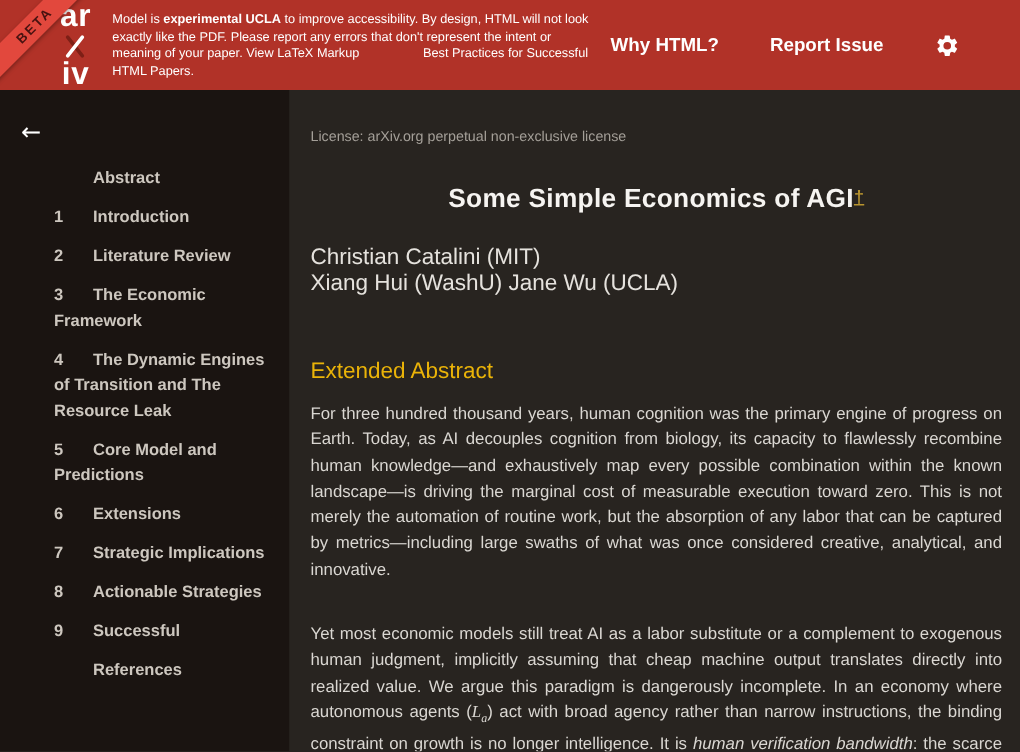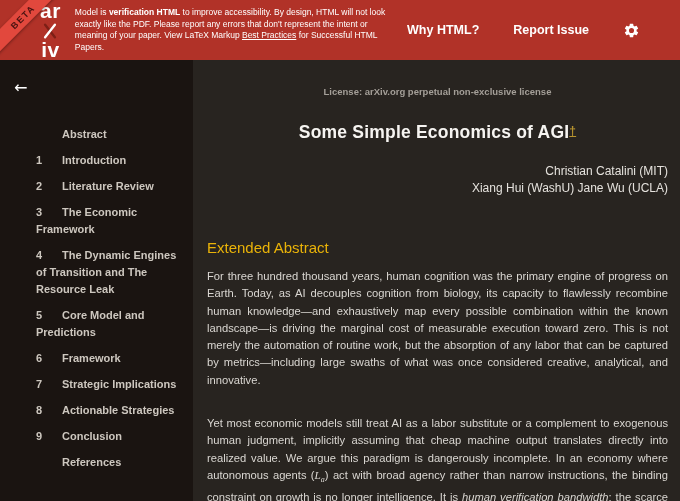--- a/index.html
+++ b/index.html
@@ -8,39 +8,39 @@
 
   
   .topbar{position:relative;height:60px;background:#b13228;display:flex;align-items:center;overflow:hidden;}
   .beta-ribbon{position:absolute;top:9px;left:-28px;width:102px;transform:rotate(-45deg);
     background:#e2483d;color:#471210;font-size:9px;font-weight:700;letter-spacing:1.5px;
     text-align:center;padding:3px 0;box-shadow:0 1px 3px rgba(0,0,0,.35);}
   .logo{margin-left:40px;display:flex;align-items:center;color:#fff;font-size:21px;font-weight:700;letter-spacing:.5px;line-height:1;flex-direction:column;}
   .logo .chi{width:14px;height:16px;margin:2px 1px 0;}
   .notice{margin-left:14px;width:326px;font-size:8.5px;line-height:11.5px;color:#ffffff;}
   .notice strong{font-weight:700;}
-  .notice a{color:#fff;text-decoration:underline;cursor:pointer;}
+  .notice a{color:#fff;cursor:pointer;margin-left:40px;}
   .top-nav{margin-left:auto;display:flex;align-items:center;gap:34px;margin-right:40px;}
   .top-nav a{color:#fff;font-size:12.5px;font-weight:700;text-decoration:none;cursor:pointer;white-space:nowrap;}
   .gear-btn{background:none;border:none;padding:0;display:flex;cursor:pointer;}
   .gear-btn svg{width:17px;height:17px;fill:#ffffff;}
 
   
   .content{display:flex;height:441px;}
   .sidebar{width:193px;flex-shrink:0;background:#1a1411;box-sizing:border-box;}
   .back-btn{background:none;border:none;color:#fff;font-size:16px;line-height:1;margin:18px 0 0 12px;padding:2px;cursor:pointer;font-family:"DejaVu Sans",sans-serif;}
-  .toc{margin-top:28px;padding:0 12px 0 36px;}
+  .toc{margin-top:13px;padding:0 12px 0 36px;}
   .toc a{display:block;color:#cdc7bf;font-size:11px;font-weight:700;line-height:17px;margin-bottom:9px;text-decoration:none;cursor:pointer;}
   .toc .num{display:inline-block;width:26px;}
 
   .main{flex:1;box-sizing:border-box;padding:26px 12px 0 14px;background:#282420;}
-  .license{text-align:center;color:#a49f98;font-size:9.5px;margin-bottom:25px;font-weight:bold;}
+  .license{text-align:left;color:#a49f98;font-size:9.5px;margin-bottom:25px;}
   .main h1{margin:0 0 20px;text-align:center;color:#f6f4f1;font-size:17.5px;font-weight:700;letter-spacing:.2px;}
   .dagger{color:#b8942f;text-decoration:underline;font-size:12px;vertical-align:3px;cursor:pointer;}
-  .authors{text-align:right;color:#e5e2dd;font-size:12px;line-height:17px;}
+  .authors{text-align:left;color:#e5e2dd;font-size:15px;line-height:17px;}
   .main h2{margin:42px 0 12px;color:#eab308;font-size:15px;font-weight:400;}
   .para{margin:0 0 26px;color:#dad7d2;font-size:11.2px;line-height:17.3px;text-align:justify;}
   .math i,.math sub{font-family:"Liberation Serif",serif;font-style:italic;}
   .math sub{font-size:8px;}
   .emph{font-style:italic;}
 </style>
 </head>
 <body>
 
 <div class="app">
@@ -52,21 +52,21 @@
 
     <a class="logo">
       <span>ar</span>
       <svg class="chi" viewBox="0 0 20 22">
         <path d="M3 2 L17 20" stroke="#7d1f16" stroke-width="3.4" stroke-linecap="round" fill="none"></path>
         <path d="M17 2 L3 20" stroke="#ffffff" stroke-width="3.4" stroke-linecap="round" fill="none"></path>
       </svg>
       <span>iv</span>
     </a>
 
-    <p class="notice"><span>Model is </span><strong>verification HTML</strong><span> to improve accessibility. By design, HTML will not look exactly like the PDF. Please report any errors that don't represent the intent or meaning of your paper. View LaTeX Markup </span><a>Best Practices</a><span> for Successful HTML Papers.</span></p>
+    <p class="notice"><span>Model is </span><strong>experimental UCLA</strong><span> to improve accessibility. By design, HTML will not look exactly like the PDF. Please report any errors that don't represent the intent or meaning of your paper. View LaTeX Markup </span><a>Best Practices</a><span> for Successful HTML Papers.</span></p>
 
     <nav class="top-nav">
       <a>Why HTML?</a>
       <a>Report Issue</a>
       <button class="gear-btn">
         <svg viewBox="0 0 24 24">
           <path d="M19.14 12.94c.04-.3.06-.61.06-.94 0-.32-.02-.64-.07-.94l2.03-1.58a.49.49 0 0 0 .12-.61l-1.92-3.32a.49.49 0 0 0-.59-.22l-2.39.96c-.5-.38-1.03-.7-1.62-.94l-.36-2.54a.48.48 0 0 0-.48-.41h-3.84c-.24 0-.43.17-.47.41l-.36 2.54c-.59.24-1.13.57-1.62.94l-2.39-.96a.49.49 0 0 0-.59.22L2.74 8.87c-.12.21-.08.47.12.61l2.03 1.58c-.05.3-.09.63-.09.94s.02.64.07.94l-2.03 1.58a.49.49 0 0 0-.12.61l1.92 3.32c.12.22.37.29.59.22l2.39-.96c.5.38 1.03.7 1.62.94l.36 2.54c.05.24.24.41.48.41h3.84c.24 0 .44-.17.47-.41l.36-2.54c.59-.24 1.13-.56 1.62-.94l2.39.96c.22.08.47 0 .59-.22l1.92-3.32a.49.49 0 0 0-.12-.61l-2.01-1.58zM12 15.6A3.6 3.6 0 1 1 12 8.4a3.6 3.6 0 0 1 0 7.2z"></path>
         </svg>
       </button>
     </nav>
@@ -76,24 +76,24 @@
 
     <aside class="sidebar">
       <button class="back-btn">←</button>
       <nav class="toc">
         <a><span class="num"></span><span>Abstract</span></a>
         <a><span class="num">1</span><span>Introduction</span></a>
         <a><span class="num">2</span><span>Literature Review</span></a>
         <a><span class="num">3</span><span>The Economic Framework</span></a>
         <a><span class="num">4</span><span>The Dynamic Engines of Transition and The Resource Leak</span></a>
         <a><span class="num">5</span><span>Core Model and Predictions</span></a>
-        <a><span class="num">6</span><span>Framework</span></a>
+        <a><span class="num">6</span><span>Extensions</span></a>
         <a><span class="num">7</span><span>Strategic Implications</span></a>
         <a><span class="num">8</span><span>Actionable Strategies</span></a>
-        <a><span class="num">9</span><span>Conclusion</span></a>
+        <a><span class="num">9</span><span>Successful</span></a>
         <a><span class="num"></span><span>References</span></a>
       </nav>
     </aside>
 
     <main class="main">
       <div class="license">License: arXiv.org perpetual non-exclusive license</div>
 
       <h1><span>Some Simple Economics of AGI</span><a class="dagger">†</a></h1>
 
       <div class="authors">

